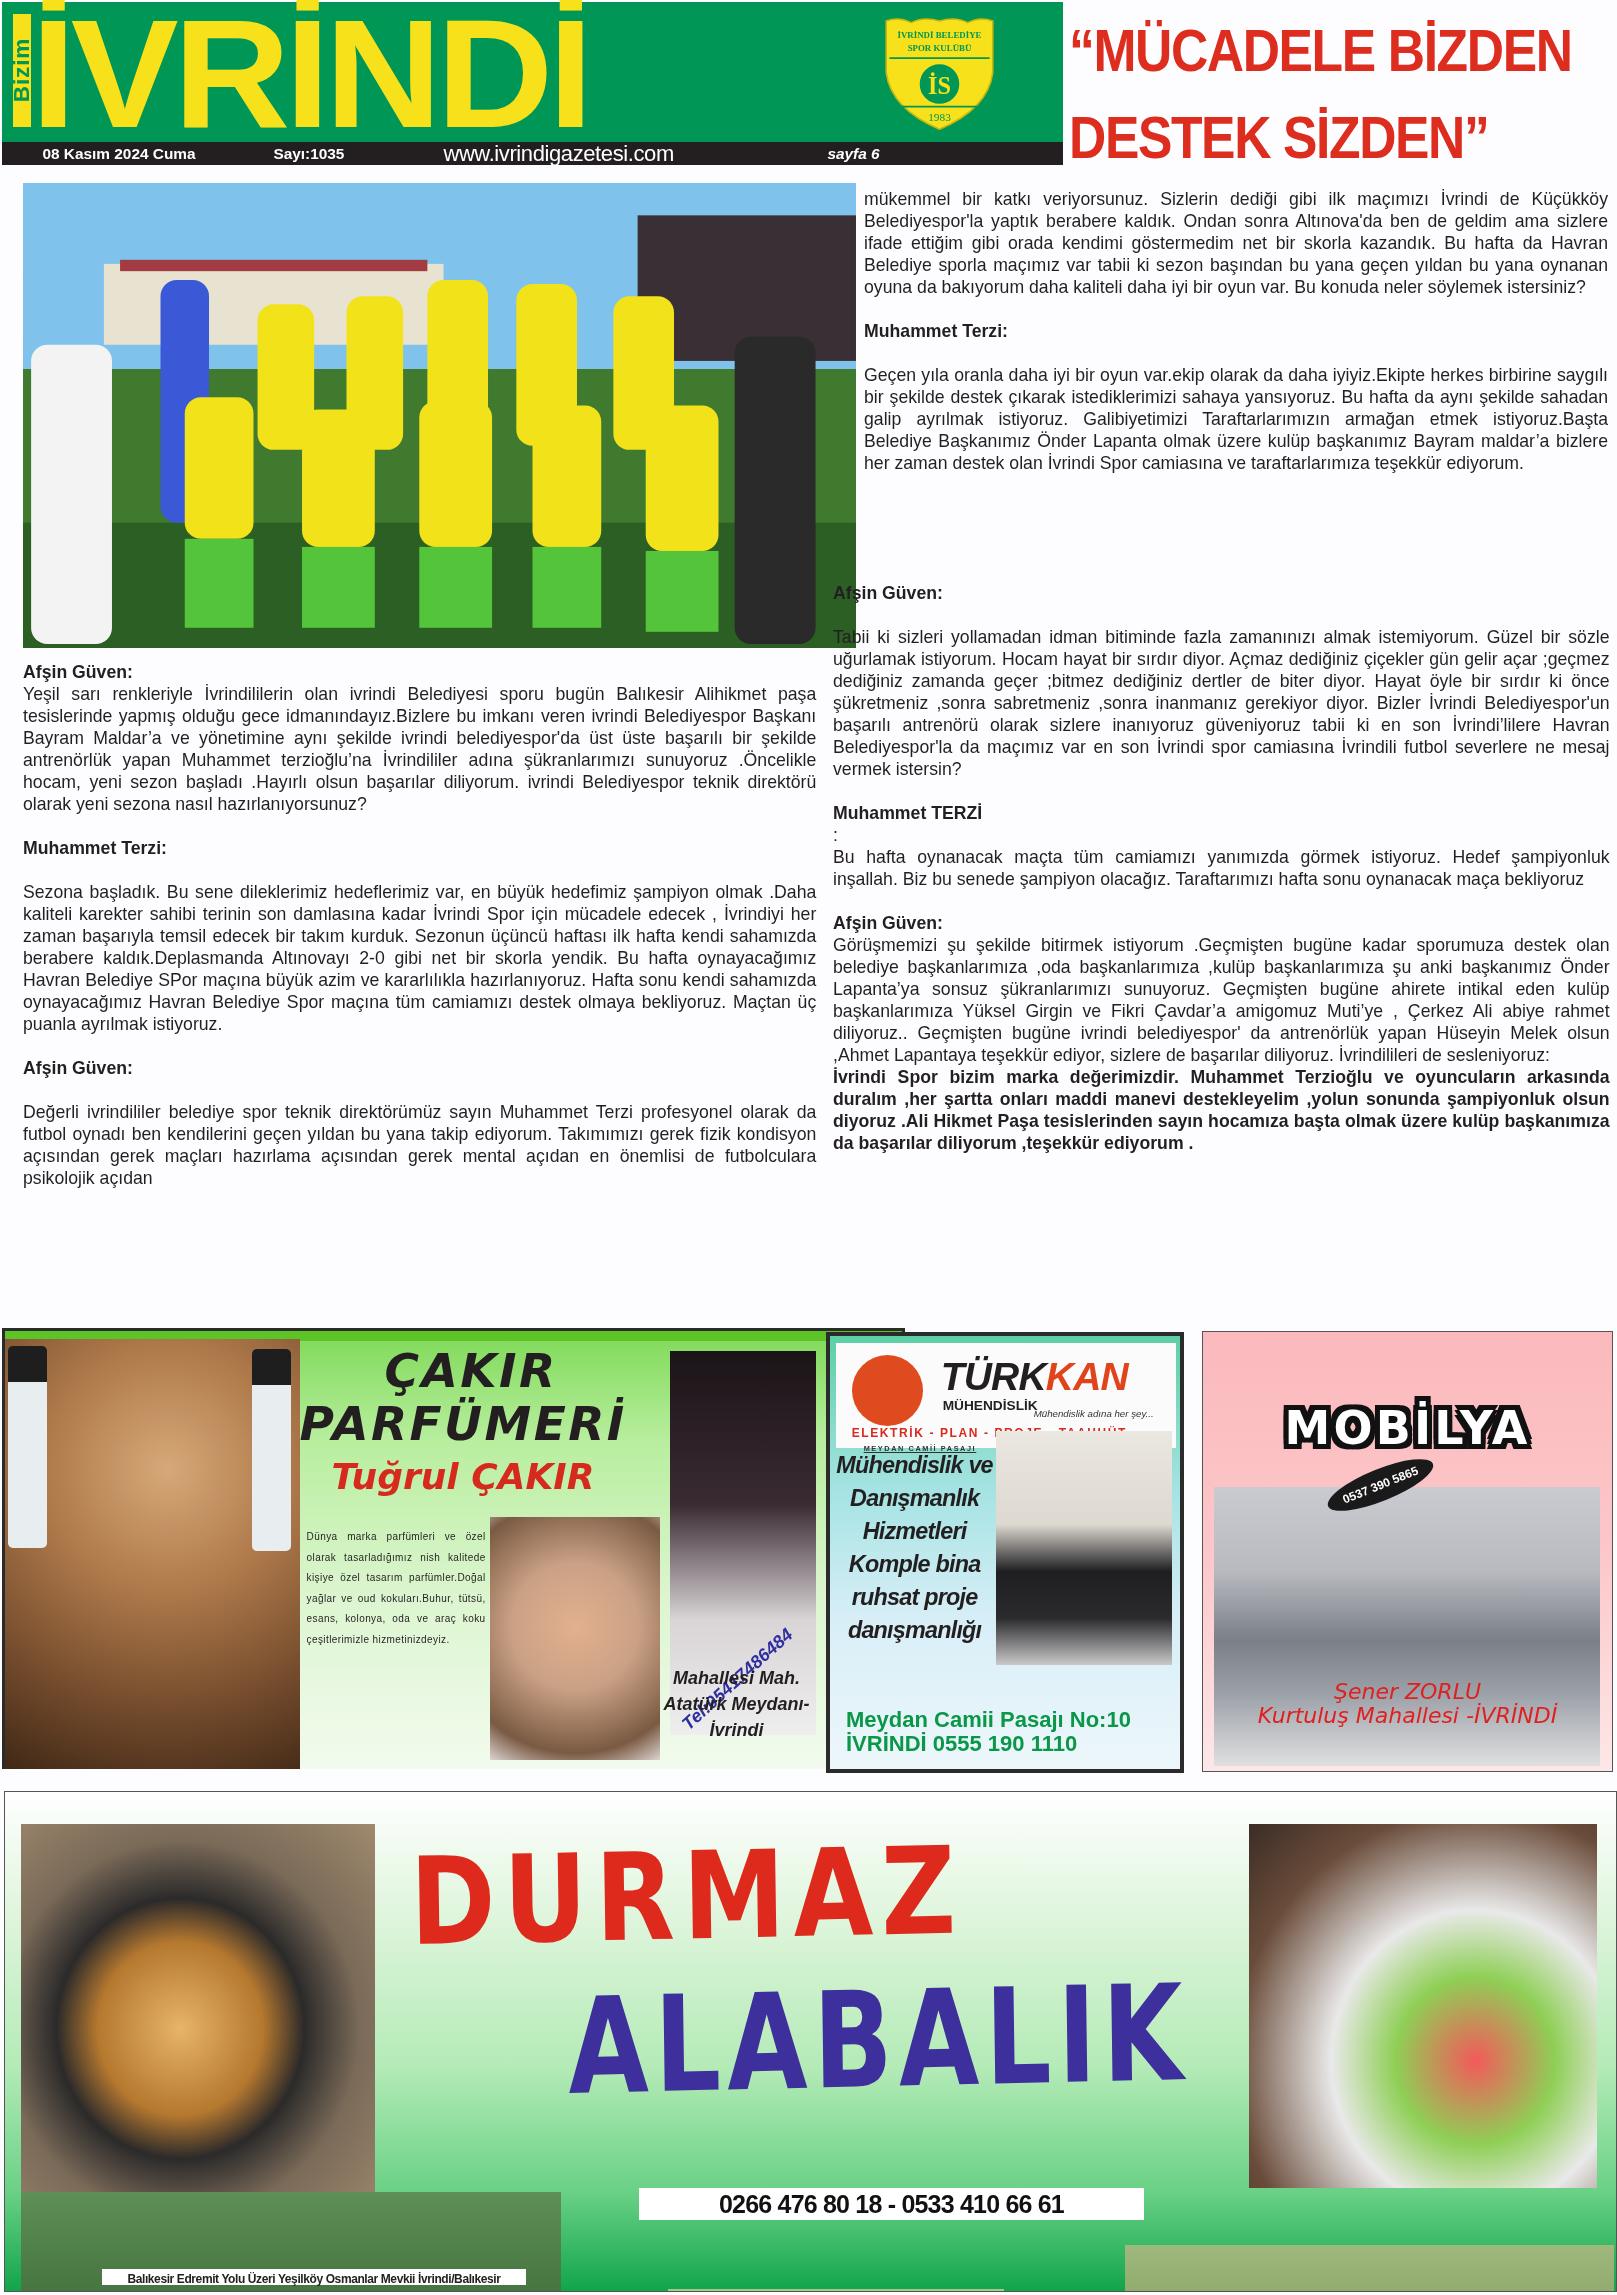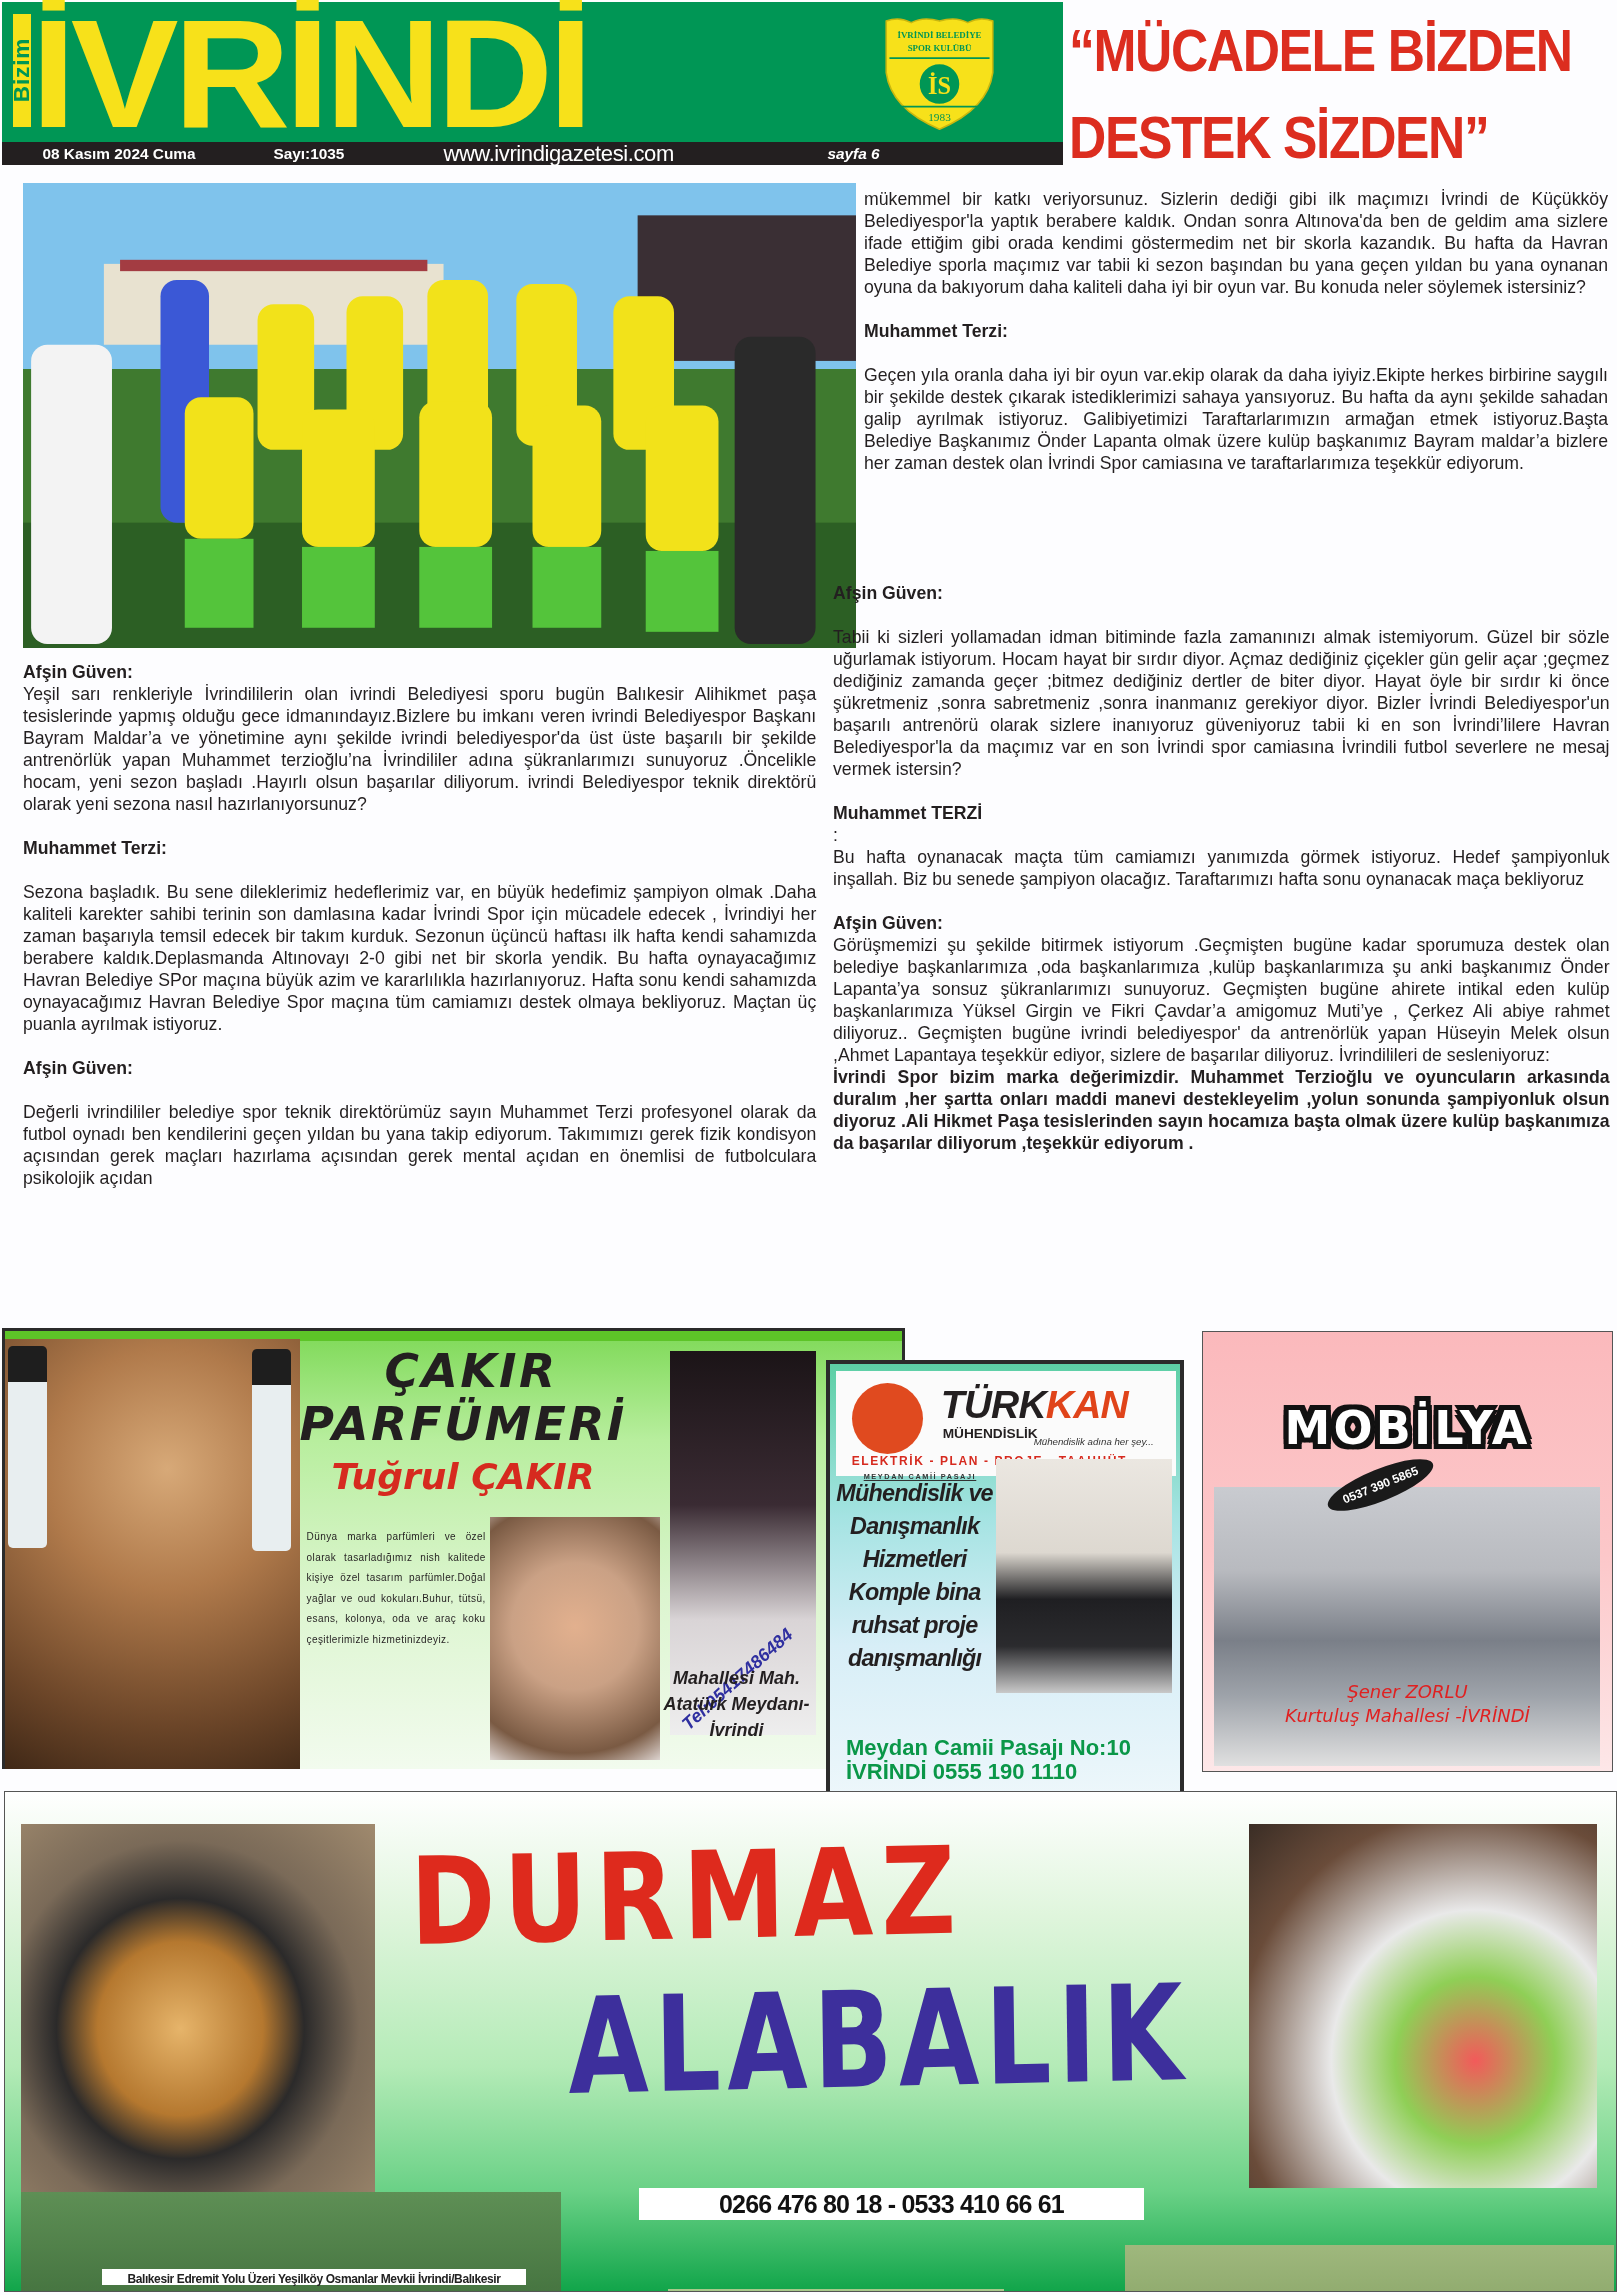--- a/index.html
+++ b/index.html
@@ -64,21 +64,21 @@
   .ad-cakir .t2 { left: 295px; top: 65px; font-size: 47px; }
   .ad-cakir .owner { position: absolute; left: 327px; top: 125px; color: #d62a1f; font-family: "DejaVu Sans", sans-serif;
                      font-style: italic; font-weight: bold; font-size: 36px; }
   .ad-cakir .desc { position: absolute; left: 302px; top: 196px; width: 179px; font-size: 10px; line-height: 20.6px;
                     text-align: justify; text-align-last: left; color: #231f20; letter-spacing: 0.4px; }
   .ad-cakir .tel { position: absolute; left: 673px; top: 275px; color: #2f2fa0; font-weight: bold; font-style: italic;
                    font-size: 18px; transform: rotate(-42deg); transform-origin: left top; white-space: nowrap; }
   .ad-cakir .addr { position: absolute; left: 655px; top: 334px; width: 154px; text-align: center;
                     font-weight: bold; font-style: italic; font-size: 18px; line-height: 26px; color: #231f20; }
 
-  .ad-turkkan { left: 826px; top: 1360px; width: 358px; height: 441px; border: 4px solid #2b2b2b;
+  .ad-turkkan { left: 826px; top: 1332px; width: 358px; height: 441px; border: 4px solid #2b2b2b;
                 background: linear-gradient(180deg, #5ccfa5 0%, #a4e3e2 35%, #d7eef7 65%, #edf7fb 100%); padding-left: 12px; }
   .ad-turkkan .logo-panel { position: absolute; left: 5.7px; top: 6.5px; width: 340px; height: 105px; background: #fbfbfb; }
   .ad-turkkan .logo-circle { position: absolute; left: 16px; top: 12px; width: 71px; height: 71px; border-radius: 50%;
                              background: #e04a1f; }
   .ad-turkkan .logo-name { position: absolute; left: 105px; top: 12px; font-weight: bold; font-style: italic; font-size: 39px;
                            letter-spacing: -0.8px; }
   .ad-turkkan .logo-name .a { color: #231f20; }
   .ad-turkkan .logo-name .b { color: #e0441a; }
   .ad-turkkan .logo-sub { position: absolute; left: 107px; top: 55px; font-weight: bold; font-size: 13.7px; color: #231f20; }
   .ad-turkkan .slogan { position: absolute; left: 198px; top: 65px; font-style: italic; font-size: 9.7px; color: #333; }
@@ -99,21 +99,21 @@
                      font-weight: bold; color: #fff; letter-spacing: 3.2px;
                      text-shadow: -4.9px -4.9px 0 #111, 4.9px -4.9px 0 #111, -4.9px 4.9px 0 #111, 4.9px 4.9px 0 #111, 0 4.9px 0 #111, 0 -4.9px 0 #111, 4.9px 0 0 #111, -4.9px 0 0 #111; }
   .ad-zorlu .t1 { top: 4px; font-size: 53px; }
   .ad-zorlu .t2 { top: 69px; font-size: 46px; }
   .ad-zorlu .phone { position: absolute; left: 121px; top: 137px; width: 113px; height: 32px; border-radius: 50%;
                      background: #1a1a1a; color: #fff; font-weight: bold; font-size: 12px; text-align: center; line-height: 32px;
                      transform: rotate(-22deg); }
   .ad-zorlu .photo { position: absolute; left: 10.5px; top: 155px; width: 386px; height: 279px;
                      background: linear-gradient(180deg, #c9cbd0 0%, #b8babf 30%, #7a7f88 55%, #9ea3aa 75%, #e0e0e0 100%); }
   .ad-zorlu .owner { position: absolute; left: 0; width: 100%; top: 348px; text-align: center; font-family: "DejaVu Sans", sans-serif;
-                     font-style: italic; color: #e02020; font-size: 18px; line-height: 24px; }
+                     font-style: italic; color: #e02020; font-size: 22px; line-height: 24px; }
 
   .ad-durmaz { left: 4px; top: 1791px; width: 1613px; height: 501px; border: 1.6px solid #555;
                background: linear-gradient(180deg, #ffffff 0%, #dff5dc 25%, #b4ebb7 55%, #6ad186 80%, #11a54a 100%); }
   .ad-durmaz .food1 { position: absolute; left: 16px; top: 32px; width: 354px; height: 372px;
                       background: radial-gradient(ellipse at 45% 55%, #e6b46a 0%, #b5782f 30%, #2b2a2a 45%, #7a6a58 65%, #a08a6e 100%); }
   .ad-durmaz .food2 { position: absolute; left: 1235px; top: 32px; width: 356px; height: 368px;
                       background: radial-gradient(ellipse at 65% 65%, #f25a5a 0%, #8fcf56 25%, #e9e9e9 45%, #6a4c3a 75%, #3a2d25 100%); }
   .ad-durmaz .garden { position: absolute; left: 16px; top: 396px; width: 538px; height: 489px;
                        background: linear-gradient(180deg, #5e8f55 0%, #3e6c3a 40%, #8a8a8a 70%, #5c5650 100%); }
   .ad-durmaz .play { position: absolute; left: 659px; top: 841px; width: 336px; height: 356px;

